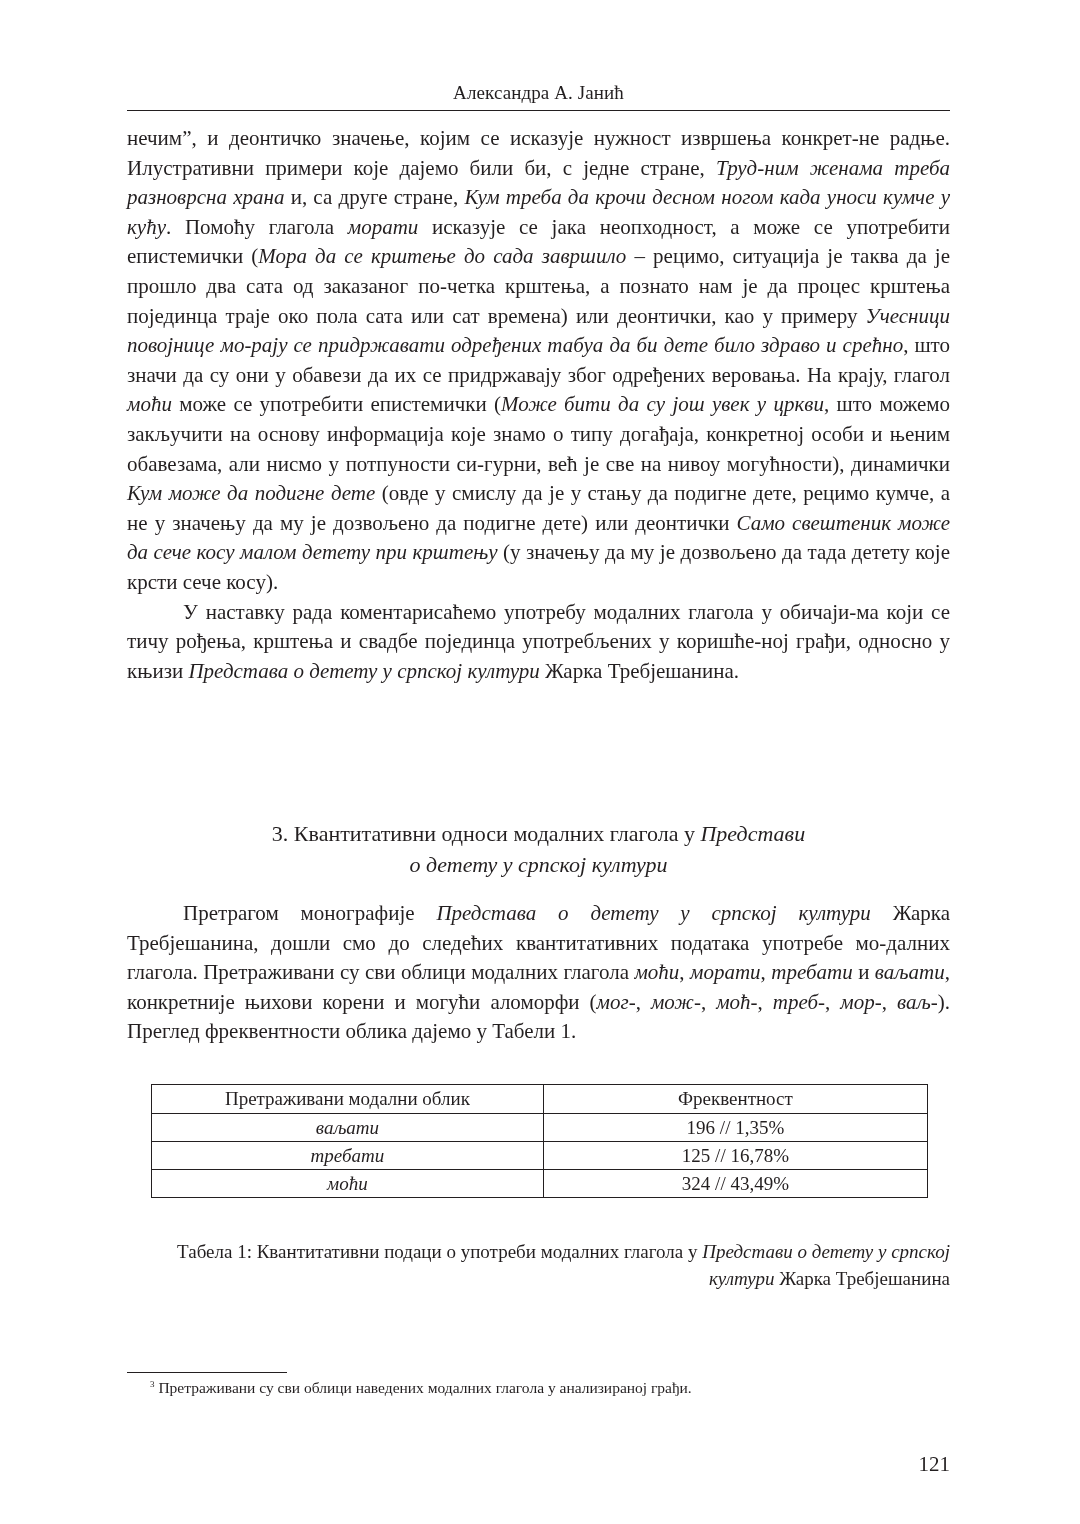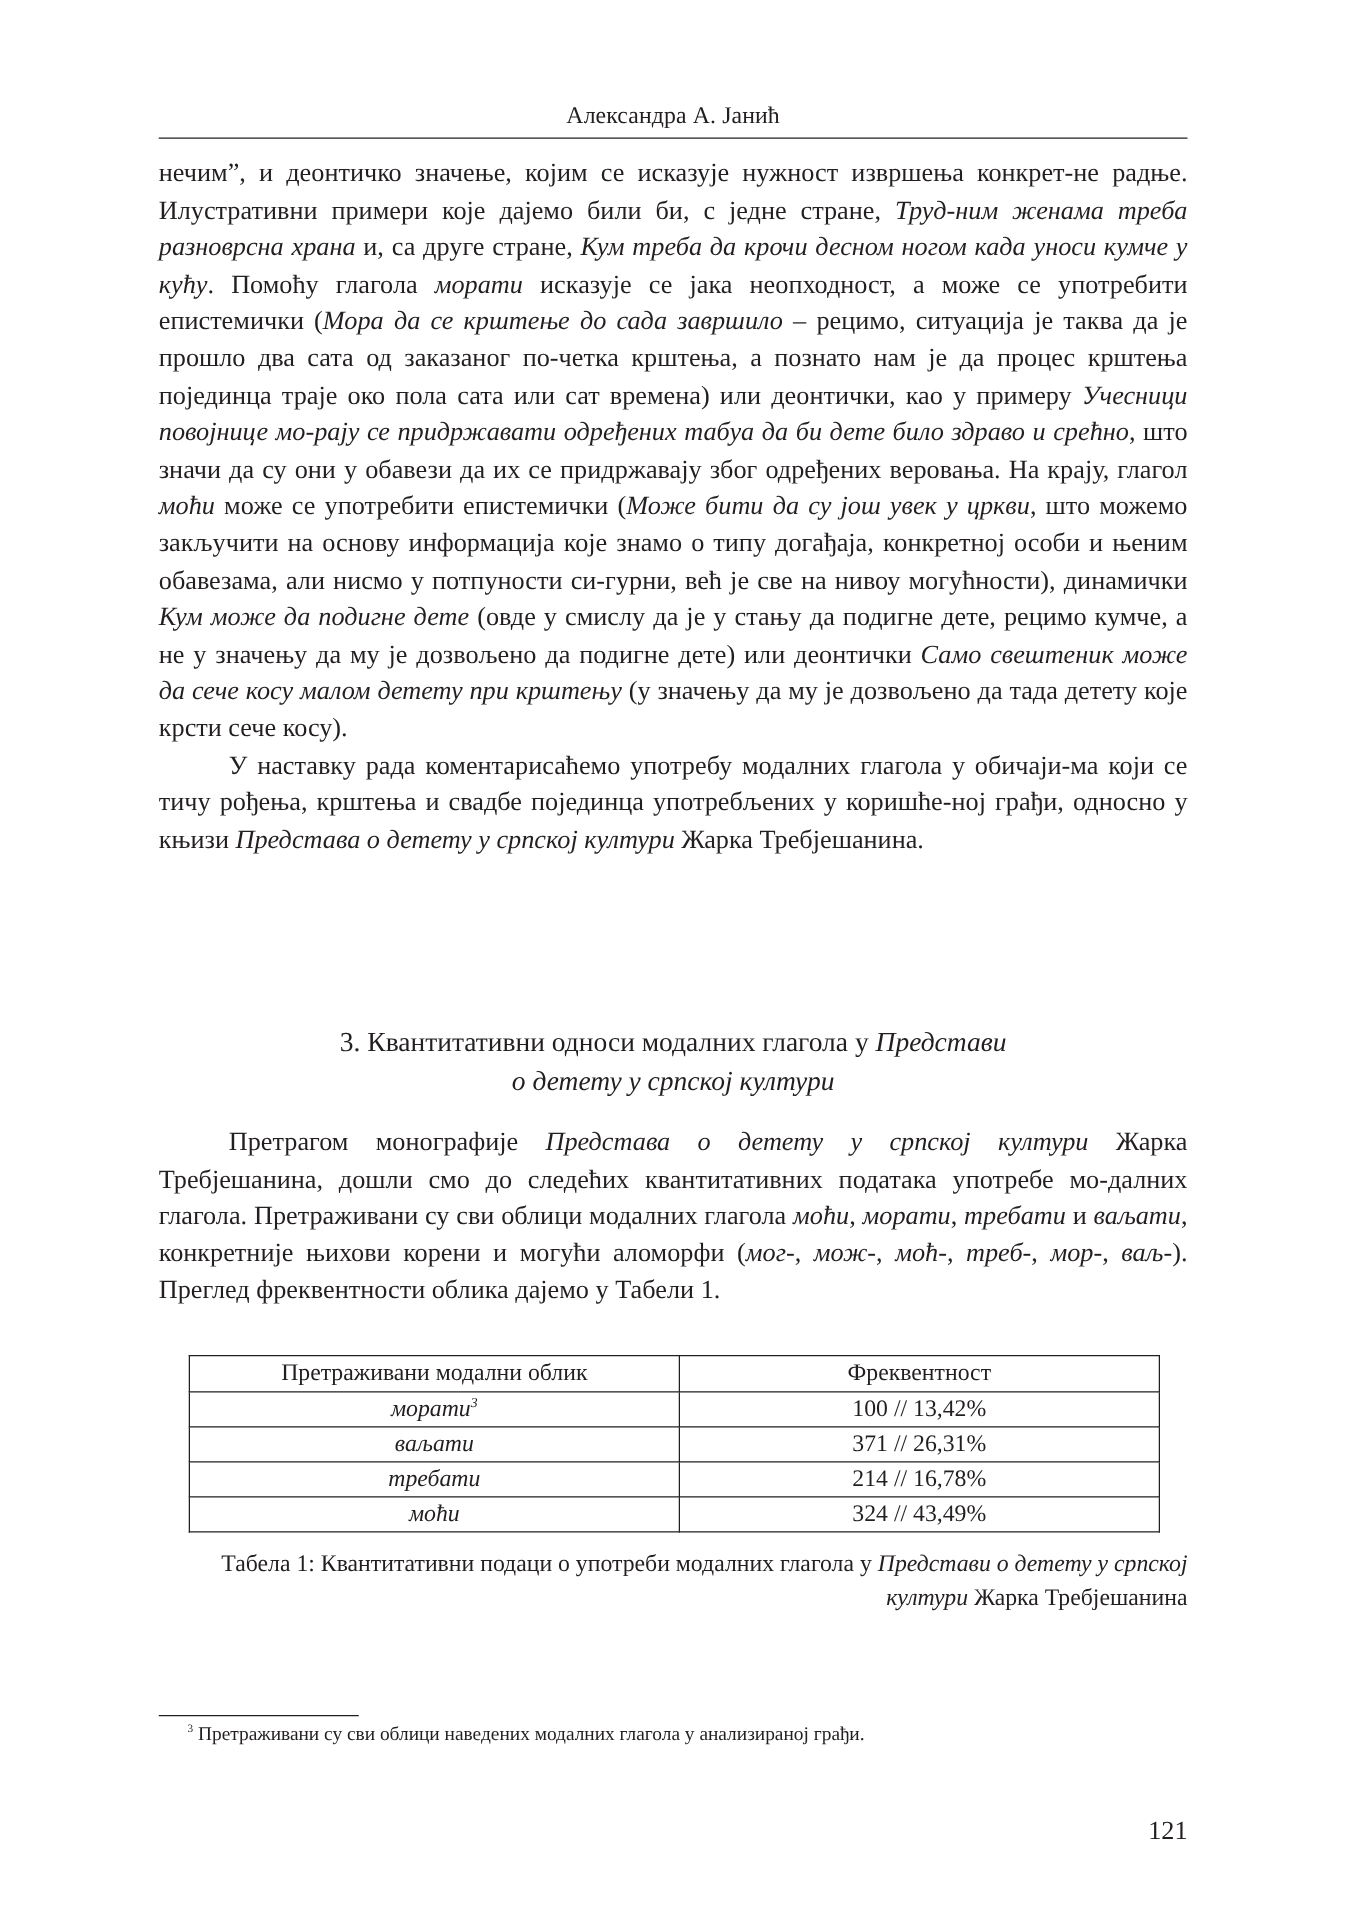--- a/index.html
+++ b/index.html
@@ -58,30 +58,26 @@
 
   <table class="freq">
     <thead>
       <tr>
         <th>Претраживани модални облик</th>
         <th>Фреквентност</th>
       </tr>
     </thead>
     <tbody>
       <tr>
-        <td class="form"><span>морати</span><sup>3</sup></td>
-        <td>100 // 13,42%</td>
-      </tr>
-      <tr>
         <td class="form">ваљати</td>
-        <td>371 // 26,31%</td>
+        <td>196 // 1,35%</td>
       </tr>
       <tr>
         <td class="form">требати</td>
-        <td>214 // 16,78%</td>
+        <td>125 // 16,78%</td>
       </tr>
       <tr>
         <td class="form">моћи</td>
         <td>324 // 43,49%</td>
       </tr>
     </tbody>
   </table>
 
   <div class="caption">
     <span>Табела 1: Квантитативни подаци о употреби модалних глагола у </span><i>Представи о детету у српској култури</i><span> Жарка Требјешанина</span>

